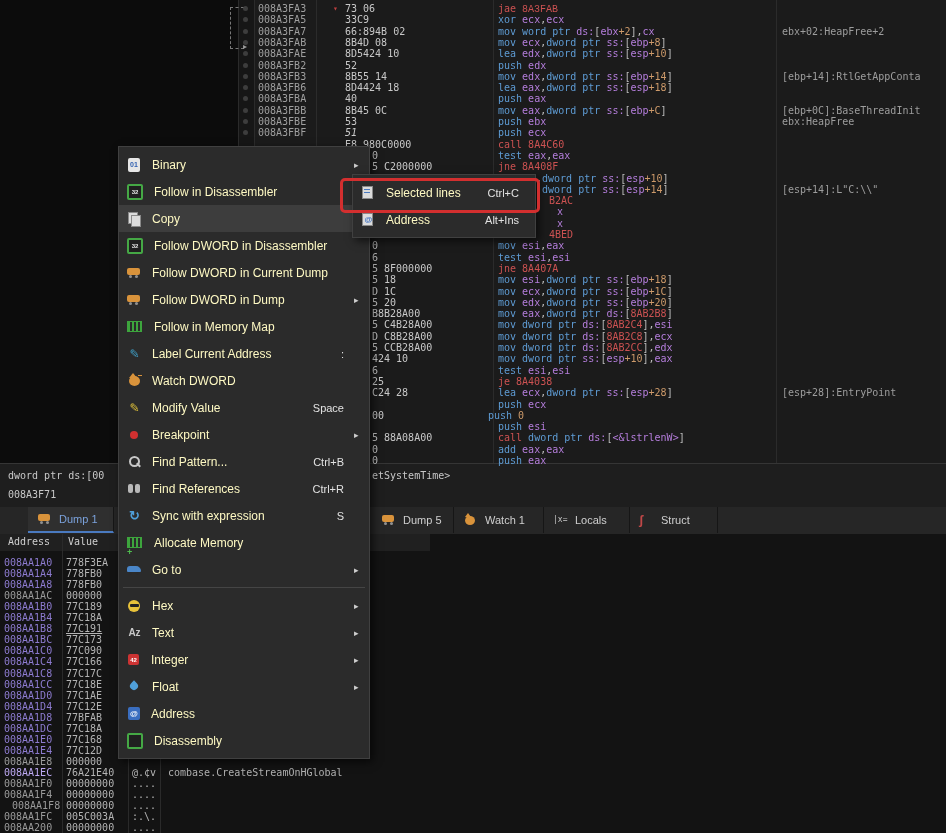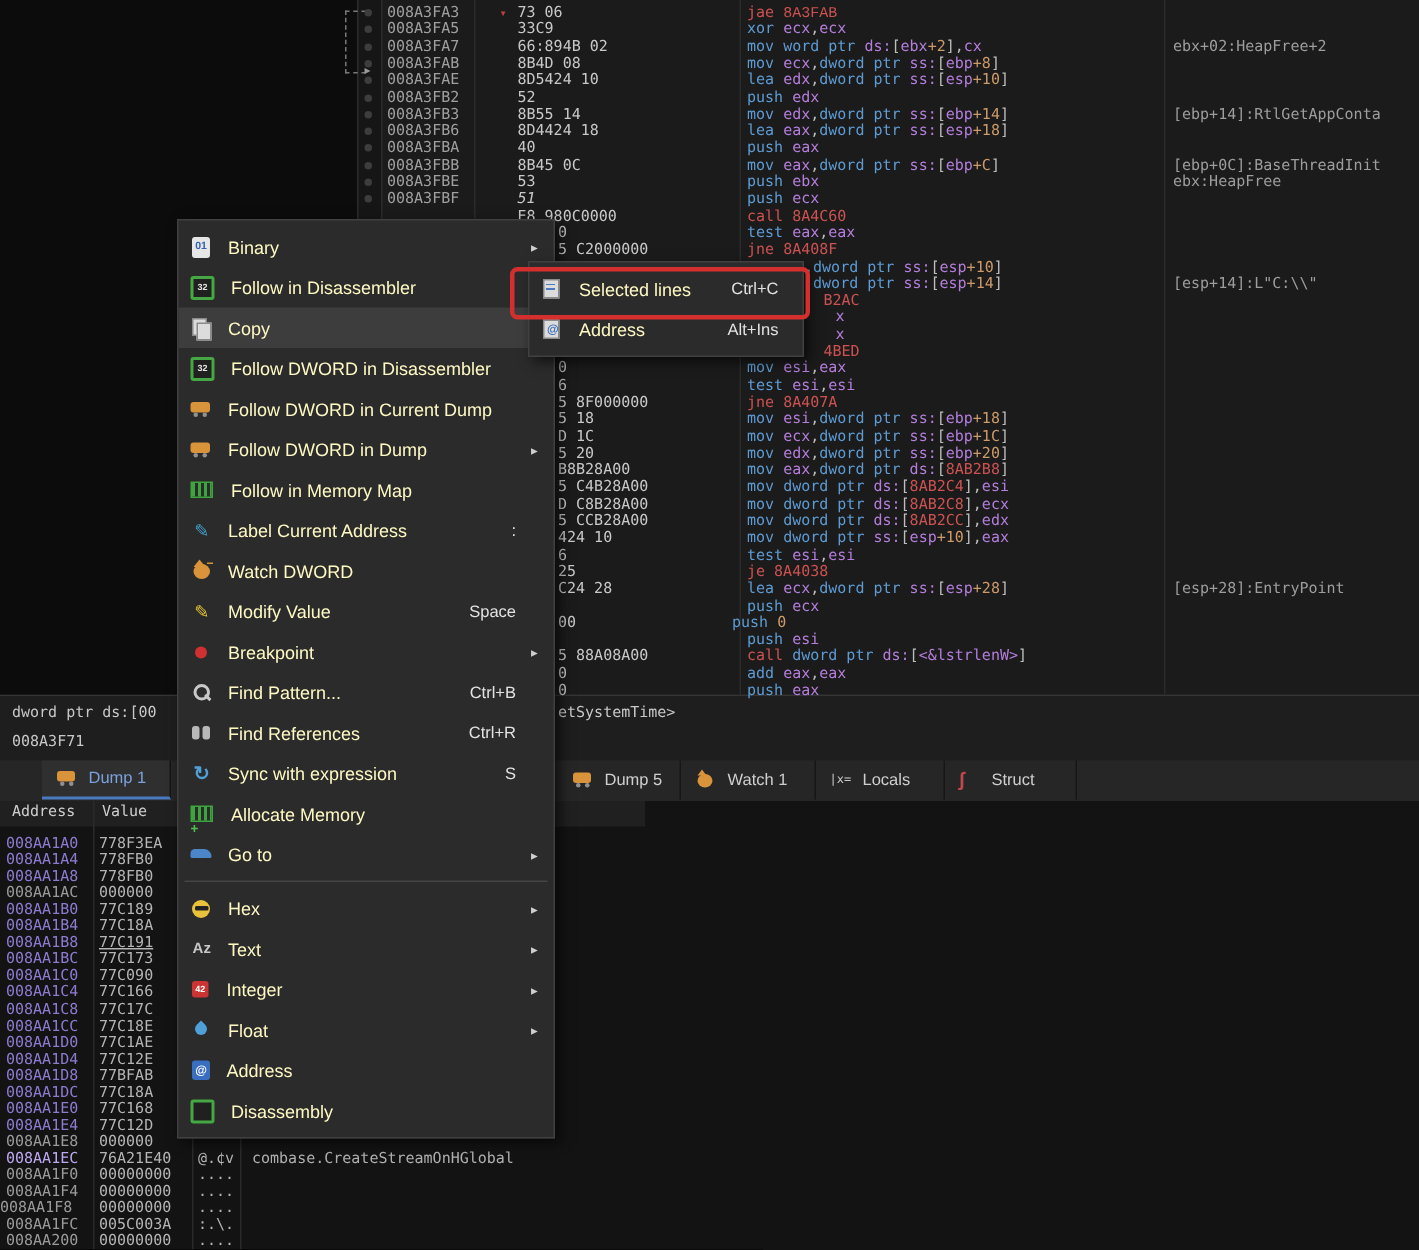--- a/index.html
+++ b/index.html
@@ -196,21 +196,21 @@
       <div class="abs mrow mono" style="left: 0px; top: 689.6px; width: 946px;"><span class="m-addr-p" style="left: 4px;">008AA1D0</span><span class="m-val" style="left: 66px;">77C1AE</span></div>
       <div class="abs mrow mono" style="left: 0px; top: 700.65px; width: 946px;"><span class="m-addr-p" style="left: 4px;">008AA1D4</span><span class="m-val" style="left: 66px;">77C12E</span></div>
       <div class="abs mrow mono" style="left: 0px; top: 711.7px; width: 946px;"><span class="m-addr-p" style="left: 4px;">008AA1D8</span><span class="m-val" style="left: 66px;">77BFAB</span></div>
       <div class="abs mrow mono" style="left: 0px; top: 722.75px; width: 946px;"><span class="m-addr-p" style="left: 4px;">008AA1DC</span><span class="m-val" style="left: 66px;">77C18A</span></div>
       <div class="abs mrow mono" style="left: 0px; top: 733.8px; width: 946px;"><span class="m-addr-p" style="left: 4px;">008AA1E0</span><span class="m-val" style="left: 66px;">77C168</span></div>
       <div class="abs mrow mono" style="left: 0px; top: 744.85px; width: 946px;"><span class="m-addr-p" style="left: 4px;">008AA1E4</span><span class="m-val" style="left: 66px;">77C12D</span></div>
       <div class="abs mrow mono" style="left: 0px; top: 755.9px; width: 946px;"><span class="m-addr-g" style="left: 4px;">008AA1E8</span><span class="m-val" style="left: 66px;">000000</span></div>
       <div class="abs mrow mono" style="left: 0px; top: 766.95px; width: 946px;"><span class="m-addr-sel" style="left: 4px;">008AA1EC</span><span class="m-val" style="left: 66px;">76A21E40</span><span class="m-asc" style="left: 132px;">@.¢v</span><span class="m-com" style="left: 168px;">combase.CreateStreamOnHGlobal</span></div>
       <div class="abs mrow mono" style="left: 0px; top: 778px; width: 946px;"><span class="m-addr-g" style="left: 4px;">008AA1F0</span><span class="m-val" style="left: 66px;">00000000</span><span class="m-asc" style="left: 132px;">....</span></div>
       <div class="abs mrow mono" style="left: 0px; top: 789.05px; width: 946px;"><span class="m-addr-g" style="left: 4px;">008AA1F4</span><span class="m-val" style="left: 66px;">00000000</span><span class="m-asc" style="left: 132px;">....</span></div>
-      <div class="abs mrow mono" style="left: 0px; top: 800.1px; width: 946px;"><span class="m-addr-g" style="left: 0;">008AA1F8</span><span class="m-val" style="left: 66px;">00000000</span><span class="m-asc" style="left: 132px;">....</span></div>
+      <div class="abs mrow mono" style="left: 0px; top: 800.1px; width: 946px;"><span class="m-addr-g" style="left: 12px;">008AA1F8</span><span class="m-val" style="left: 66px;">00000000</span><span class="m-asc" style="left: 132px;">....</span></div>
       <div class="abs mrow mono" style="left: 0px; top: 811.15px; width: 946px;"><span class="m-addr-g" style="left: 4px;">008AA1FC</span><span class="m-val" style="left: 66px;">005C003A</span><span class="m-asc" style="left: 132px;">:.\.</span></div>
       <div class="abs mrow mono" style="left: 0px; top: 822.2px; width: 946px;"><span class="m-addr-g" style="left: 4px;">008AA200</span><span class="m-val" style="left: 66px;">00000000</span><span class="m-asc" style="left: 132px;">....</span></div>
     </div>
 
   <div id="ctx-menu" class="abs">
       <div class="mi">
         <span class="ic ic-binary">01</span>
         <span class="mi-label">Binary</span>
         <span class="mi-arrow">▸</span>
       </div>

